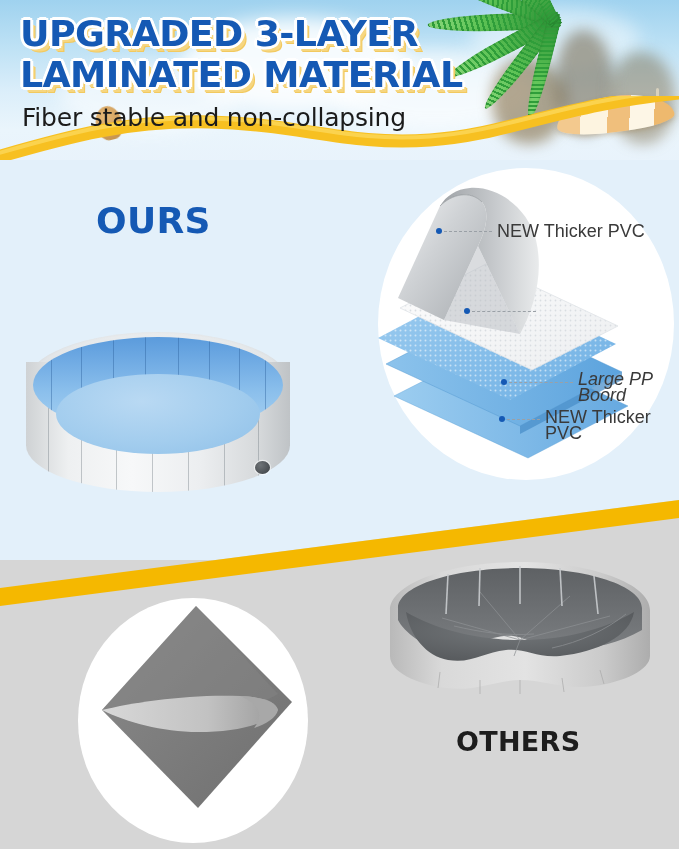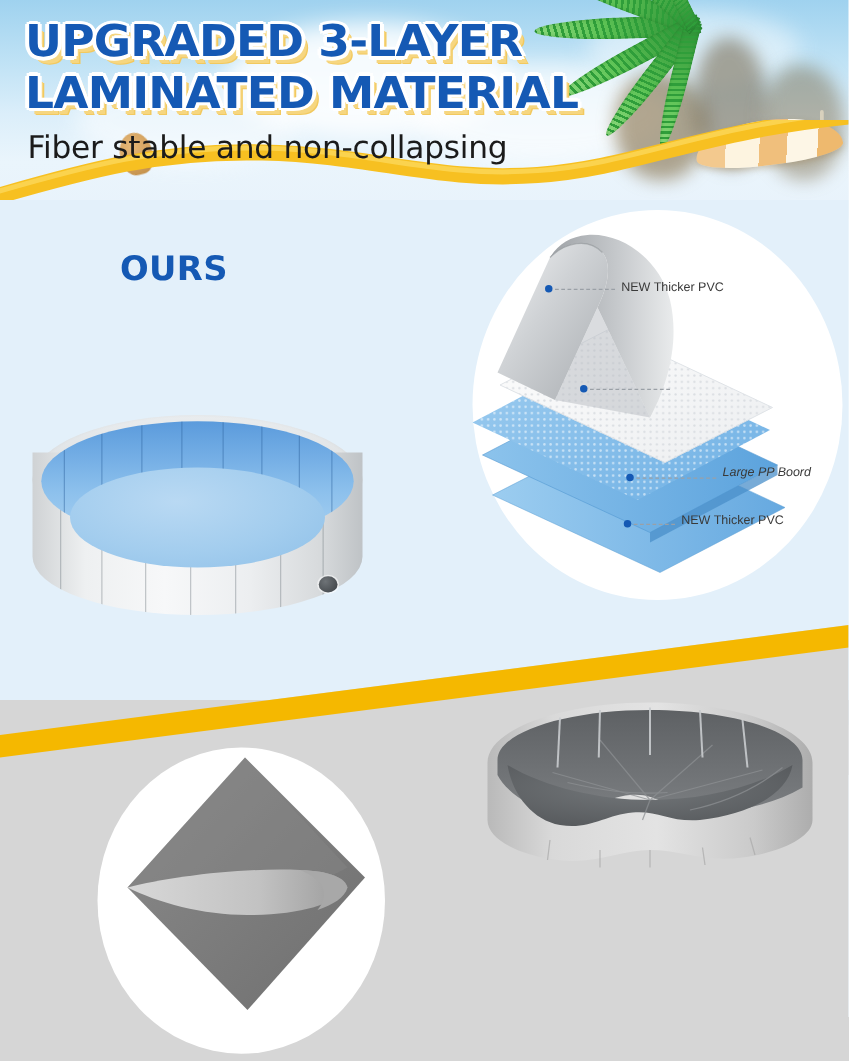--- a/index.html
+++ b/index.html
@@ -183,21 +183,21 @@
     left: 0; top: 500px;
     width: 679px; height: 120px;
   }
 
   
   .ours-head {
     position: absolute;
     left: 96px; top: 200px;
     font-family: "DejaVu Sans", sans-serif;
     font-weight: bold;
-    font-size: 27px;
+    font-size: 36px;
     letter-spacing: 0.3px;
     color: #1559b4;
   }
   .ours-desc {
     position: absolute;
     left: 92px; top: 240px;
     width: 215px;
     font-family: "Liberation Sans", sans-serif;
     font-size: 19px;
     line-height: 25px;
@@ -274,21 +274,21 @@
   .layer-art {
     position: absolute;
     left: 378px; top: 168px;
     width: 296px; height: 312px;
   }
 
   
   .callout {
     position: absolute;
     font-family: "Liberation Sans", sans-serif;
-    font-size: 10px;
+    font-size: 18px;
     line-height: 16px;
     color: #3a3a3a;
   }
   .callout.c1 { left: 497px; top: 223px; }
   .callout.c2 { left: 541px; top: 300px; width: 120px; }
   .callout.c3 { left: 578px; top: 371px; width: 96px; font-style: italic; }
   .callout.c4 { left: 545px; top: 409px; width: 110px; }
 
   .dot {
     position: absolute;
@@ -603,14 +603,15 @@
 
     <g stroke="#a9a9a9" stroke-width="1" fill="none" opacity="0.7">
       <path d="M56,120 L54,136"></path>
       <path d="M96,128 L96,142"></path>
       <path d="M136,128 L136,142"></path>
       <path d="M178,126 L180,140"></path>
       <path d="M216,118 L220,132"></path>
     </g>
   </svg>
 
+  <div class="others-head">OTHERS</div>
 
 </div>
 
 </body></html>

